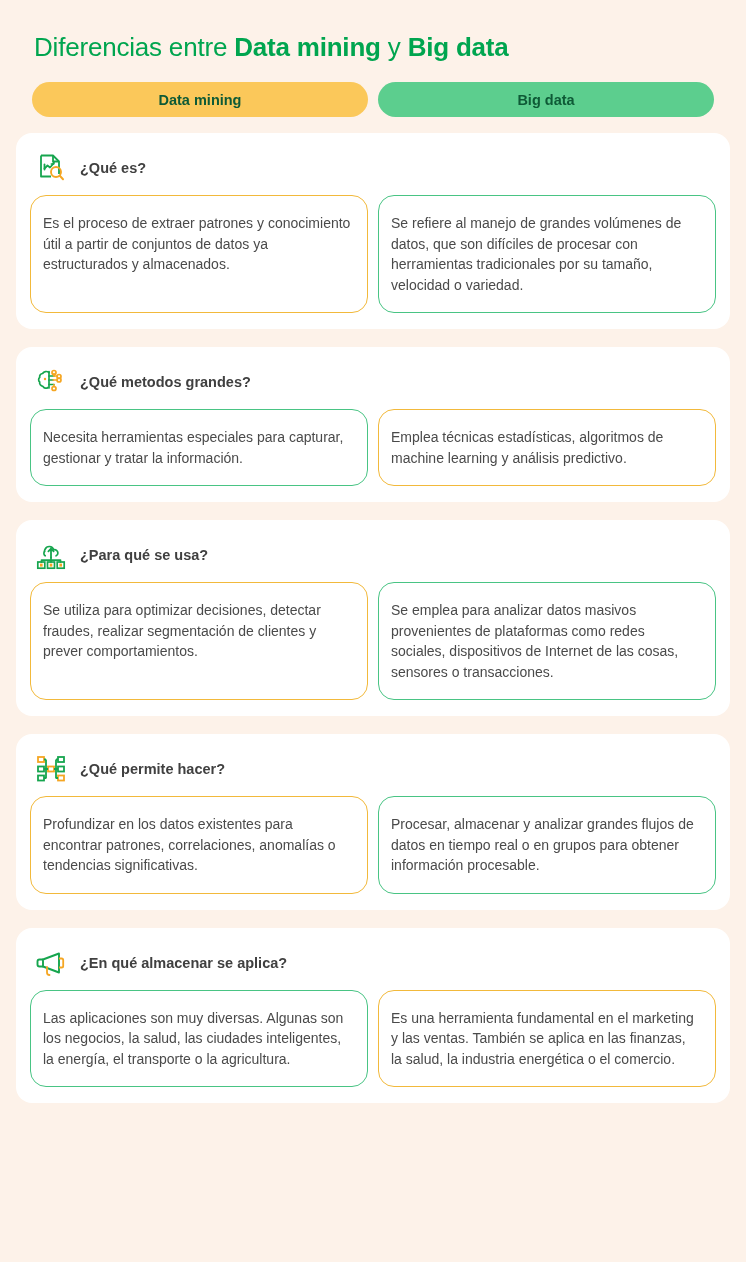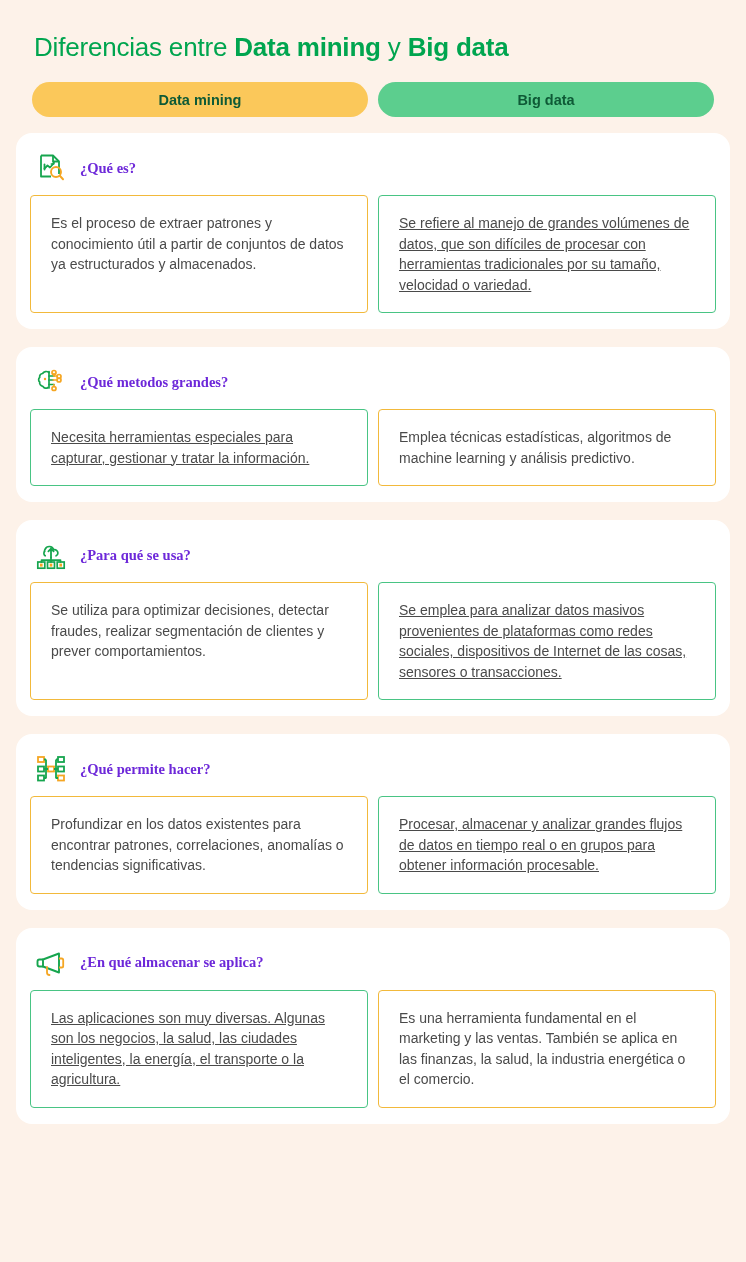--- a/index.html
+++ b/index.html
@@ -76,40 +76,39 @@
     width: 34px;
     height: 34px;
     flex: 0 0 34px;
     display: flex;
     align-items: center;
     justify-content: center;
   }
   .sec-title {
     font-size: 14.5px;
     font-weight: 700;
-    color: #6d28d9;
-    font-family: Liberation Serif, serif;
+    color: #404040;
   }
 
   .cols {
     display: flex;
     gap: 10px;
     align-items: stretch;
   }
   .box {
     flex: 1 1 0;
-    border-radius: 4px;
-    padding: 17px 16px 17px 20px;
+    border-radius: 16px;
+    padding: 17px 16px 17px 12px;
     font-size: 14px;
     line-height: 20.5px;
     color: #4A4A4A;
     background: #FFFFFF;
   }
   .box-yellow { border: 1.4px solid #F2B93B; }
-  .box-green  { border: 1.4px solid #49C484; text-decoration: underline; }
+  .box-green  { border: 1.4px solid #49C484; }
 </style>
 </head>
 <body>
 
 <div class="page">
 
   <h1 class="title">
     <span>Diferencias entre </span><b>Data mining</b><span> y </span><b>Big data</b>
   </h1>
 

